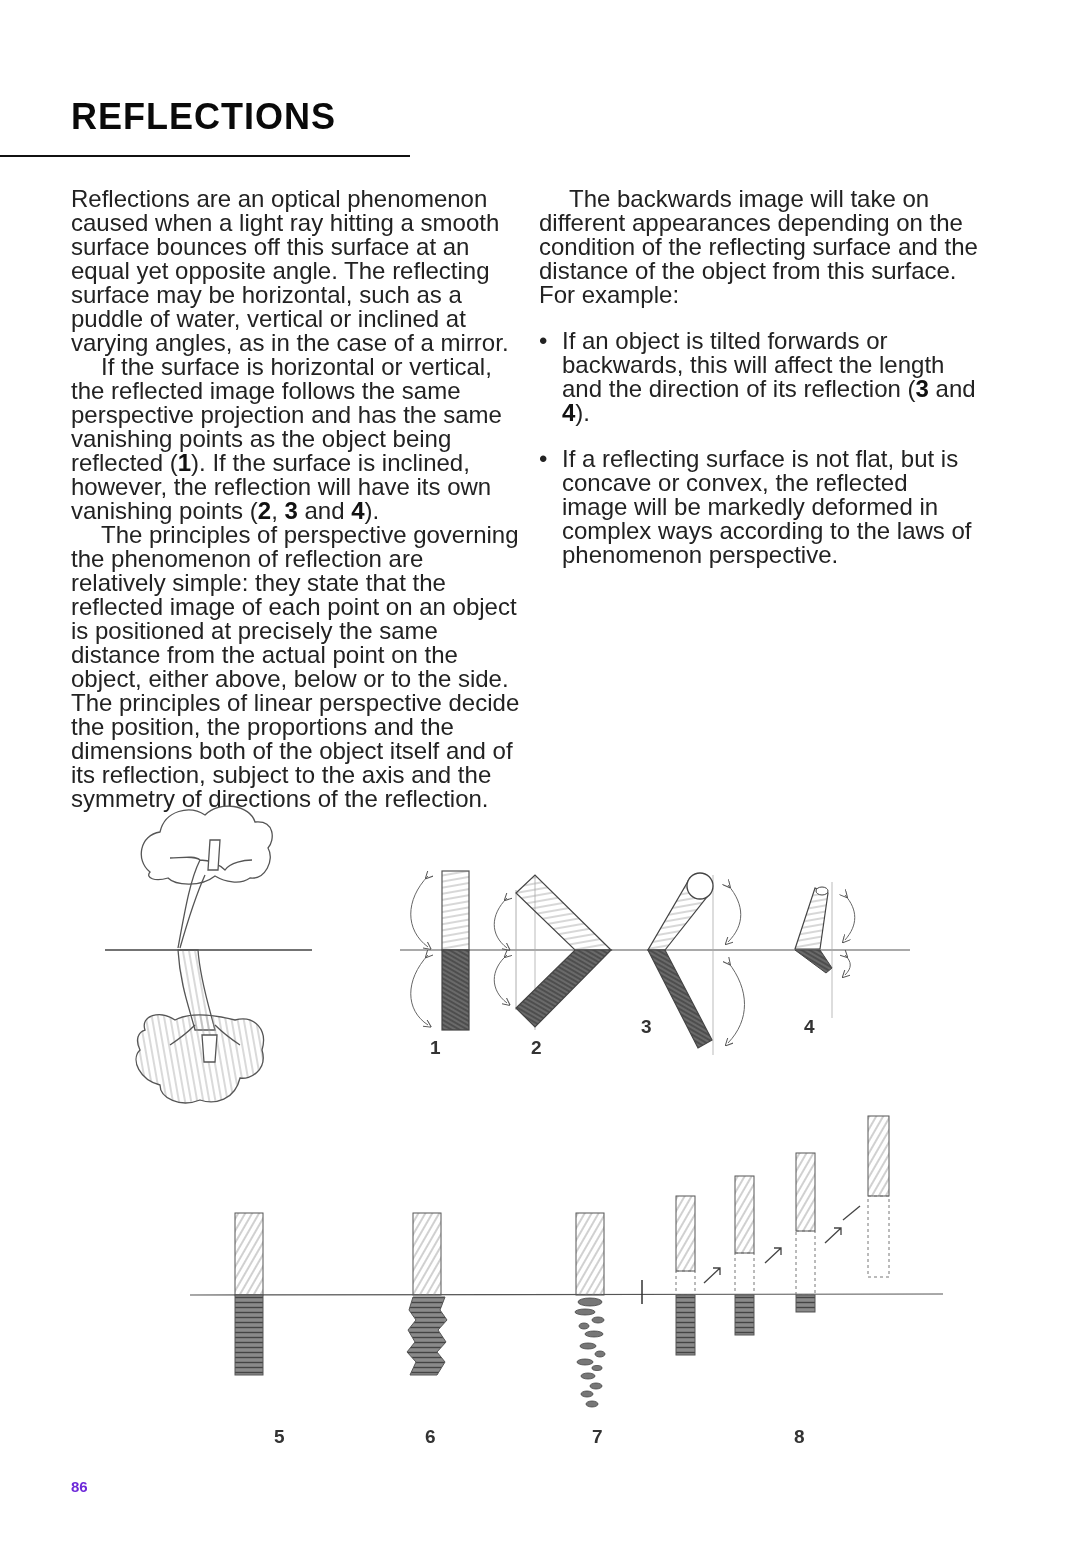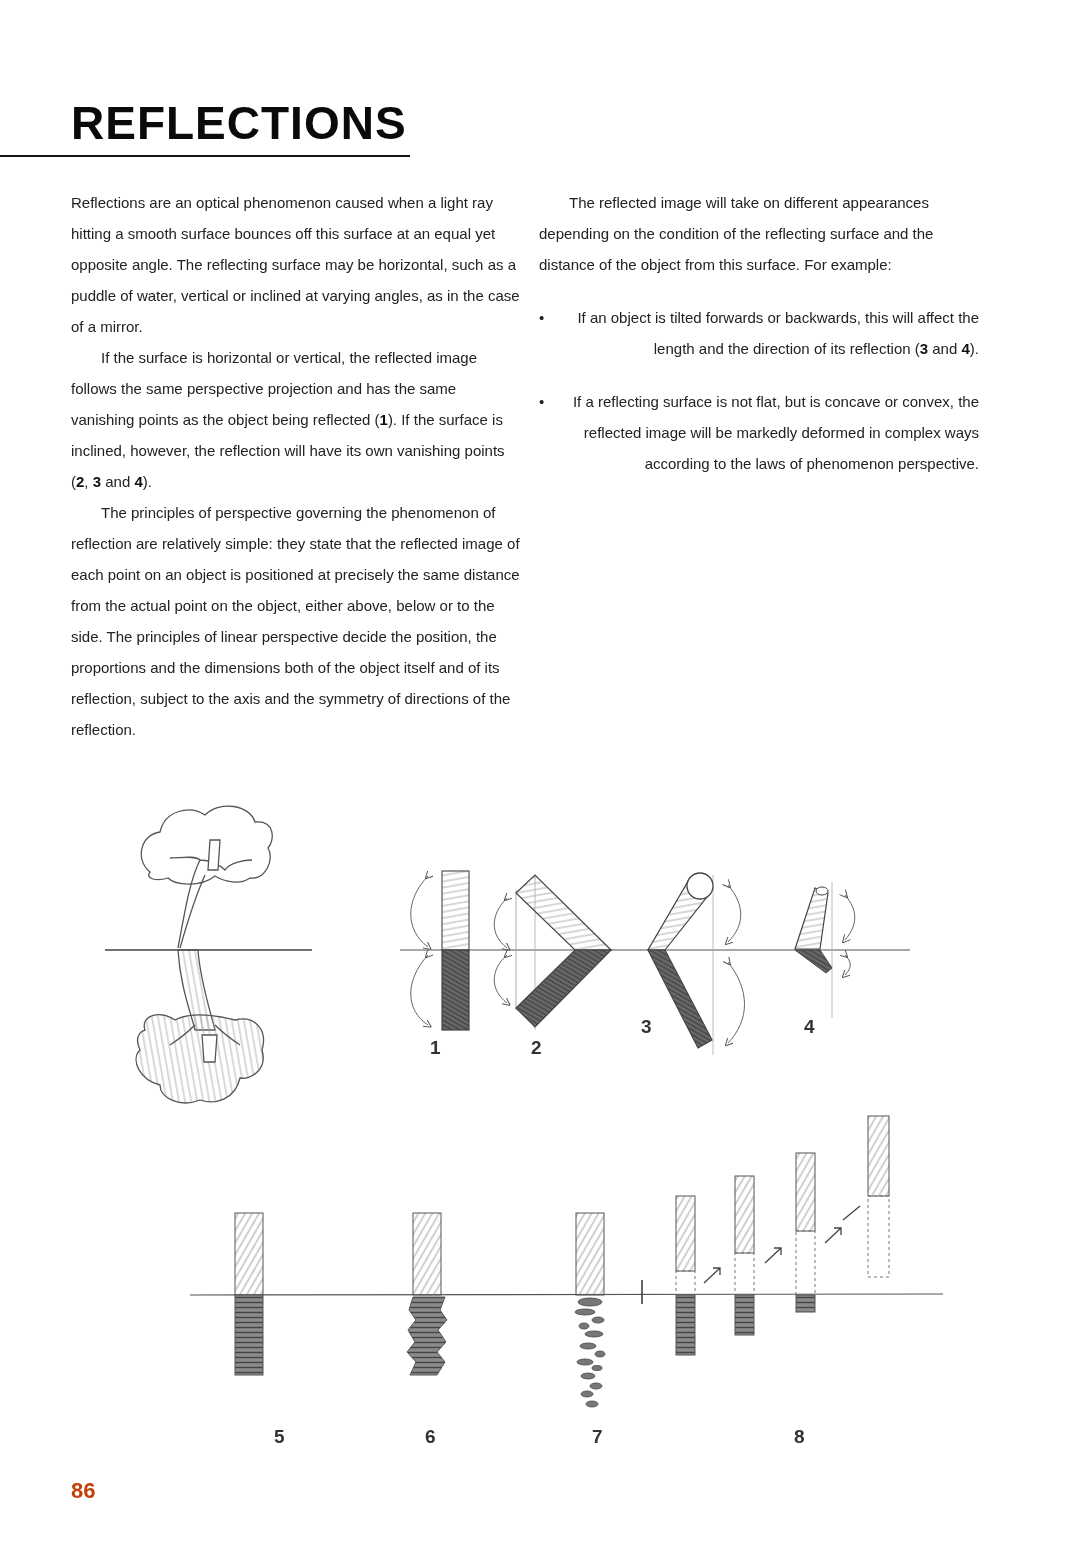--- a/index.html
+++ b/index.html
@@ -1,45 +1,45 @@
 <!DOCTYPE html>
 <html><head>
 <meta charset="utf-8">
 <style>
   html, body { margin:0; padding:0; background:#fff; }
   body { width:1080px; height:1545px; position:relative; overflow:hidden; font-family:"Liberation Sans", "DejaVu Sans", sans-serif; color:#1a1a1a; }
-  .title { position:absolute; left:71px; top:96px; font-size:46px; font-weight:bold; letter-spacing:1px; color:#0a0a0a; margin:0; }
+  .title { position:absolute; left:71px; top:96px; font-size:36px; font-weight:bold; letter-spacing:1px; color:#0a0a0a; margin:0; }
   .title-rule { position:absolute; left:0; top:155px; width:410px; height:2px; background:#111; }
-  .col { position:absolute; font-size:15px; line-height:31px; color:#222; }
+  .col { position:absolute; font-size:24px; line-height:24px; color:#222; }
   .col-left { left:71px; top:187px; width:450px; }
   .col-right { left:539px; top:187px; width:440px; }
   .col p { margin:0; }
   .indent { text-indent:30px; }
   .col b { font-weight:bold; color:#111; }
-  ul.bullets { list-style:none; padding:0; margin:22px 0 12px 0;text-align:right; }
+  ul.bullets { list-style:none; padding:0; margin:22px 0 12px 0; }
   ul.bullets li { position:relative; padding-left:23px; margin-bottom:22px; }
   ul.bullets li::before { content:"•"; position:absolute; left:0; top:0; }
   .fig { position:absolute; left:0; top:0; width:1080px; height:1545px; pointer-events:none; }
   .fig-label { position:absolute; font-size:19px; font-weight:bold; color:#333; }
-  .page-num { position:absolute; left:71px; top:1478px; font-size:22px; font-weight:bold; color:#c2410c; }
+  .page-num { position:absolute; left:71px; top:1478px; font-size:15px; font-weight:bold; color:#6d28d9; }
 </style>
 </head>
 <body>
 
 <h1 class="title">REFLECTIONS</h1>
 <div class="title-rule"></div>
 
 <div class="col col-left">
   <p>Reflections are an optical phenomenon caused when a light ray hitting a smooth surface bounces off this surface at an equal yet opposite angle. The reflecting surface may be horizontal, such as a puddle of water, vertical or inclined at varying angles, as in the case of a mirror.</p>
   <p class="indent"><span>If the surface is horizontal or vertical, the reflected image follows the same perspective projection and has the same vanishing points as the object being reflected (</span><b>1</b><span>). If the surface is inclined, however, the reflection will have its own vanishing points (</span><b>2</b><span>, </span><b>3</b><span> and </span><b>4</b><span>).</span></p>
   <p class="indent">The principles of perspective governing the phenomenon of reflection are relatively simple: they state that the reflected image of each point on an object is positioned at precisely the same distance from the actual point on the object, either above, below or to the side. The principles of linear perspective decide the position, the proportions and the dimensions both of the object itself and of its reflection, subject to the axis and the symmetry of directions of the reflection.</p>
 </div>
 
 <div class="col col-right">
-  <p class="indent">The reflected image will take on different appearances depending on the condition of the reflecting surface and the distance of the object from this surface. For example:</p>
+  <p class="indent">The backwards image will take on different appearances depending on the condition of the reflecting surface and the distance of the object from this surface. For example:</p>
   <ul class="bullets">
     <li><span>If an object is tilted forwards or backwards, this will affect the length and the direction of its reflection (</span><b>3</b><span> and </span><b>4</b><span>).</span></li>
     <li><span>If a reflecting surface is not flat, but is concave or convex, the reflected image will be markedly deformed in complex ways according to the laws of phenomenon perspective.</span></li>
   </ul>
 </div>
 
 <svg class="fig" viewBox="0 0 1080 1545" xmlns="http://www.w3.org/2000/svg">
   <defs>
     <pattern id="hLight" width="6" height="6" patternUnits="userSpaceOnUse" patternTransform="rotate(-10)">
       <line x1="0" y1="3" x2="6" y2="3" stroke="#9a9a9a" stroke-width="0.8"></line>

